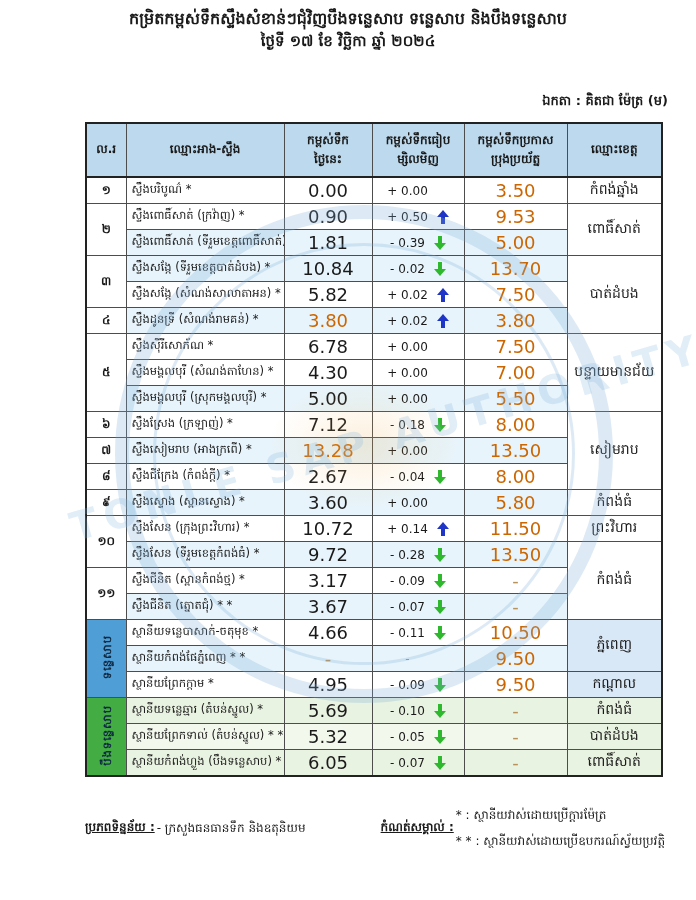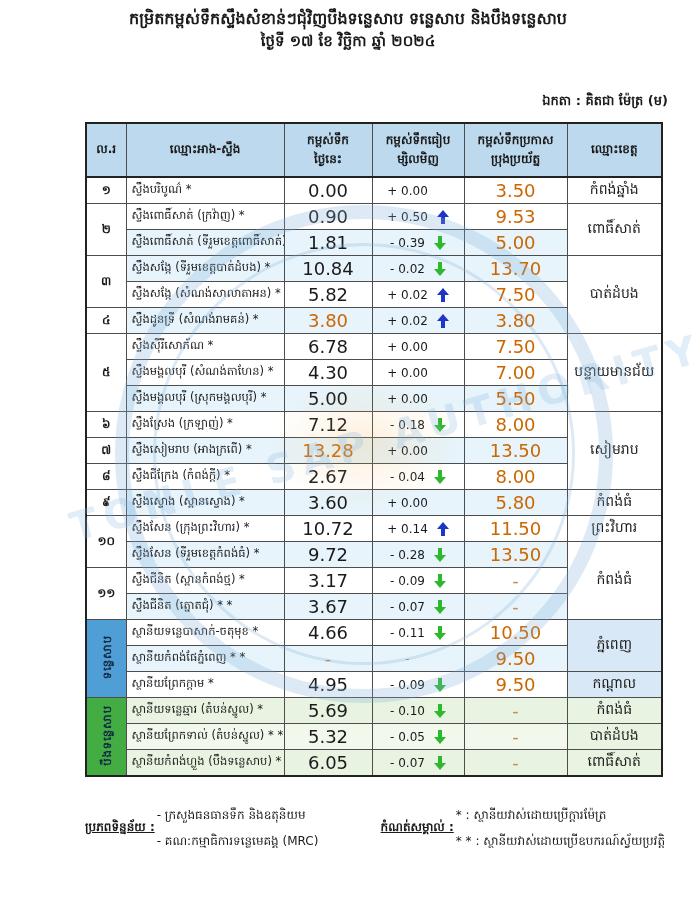--- a/index.html
+++ b/index.html
@@ -468,21 +468,20 @@
 </table>
 
 <div class="watermark"></div>
 <div class="wm-letters">TONLE SAP AUTHORITY</div>
 
 <div class="footer">
   <div class="f-block">
     <span class="f-head">ប្រភពទិន្នន័យ :</span>
     <ul class="f-list">
       <li>- ក្រសួងធនធានទឹក និងឧតុនិយម</li>
-      <li>- គណ:កម្មាធិការទន្លេមេគង្គ (MRC)</li>
     </ul>
   </div>
   <div class="f-block">
     <span class="f-head">កំណត់សម្គាល់ :</span>
     <ul class="f-list">
       <li>* : ស្ថានីយវាស់ដោយប្រើក្តារម៉ែត្រ</li>
       <li>* * : ស្ថានីយវាស់ដោយប្រើឧបករណ៍ស្វ័យប្រវត្តិ</li>
     </ul>
   </div>
 </div>

